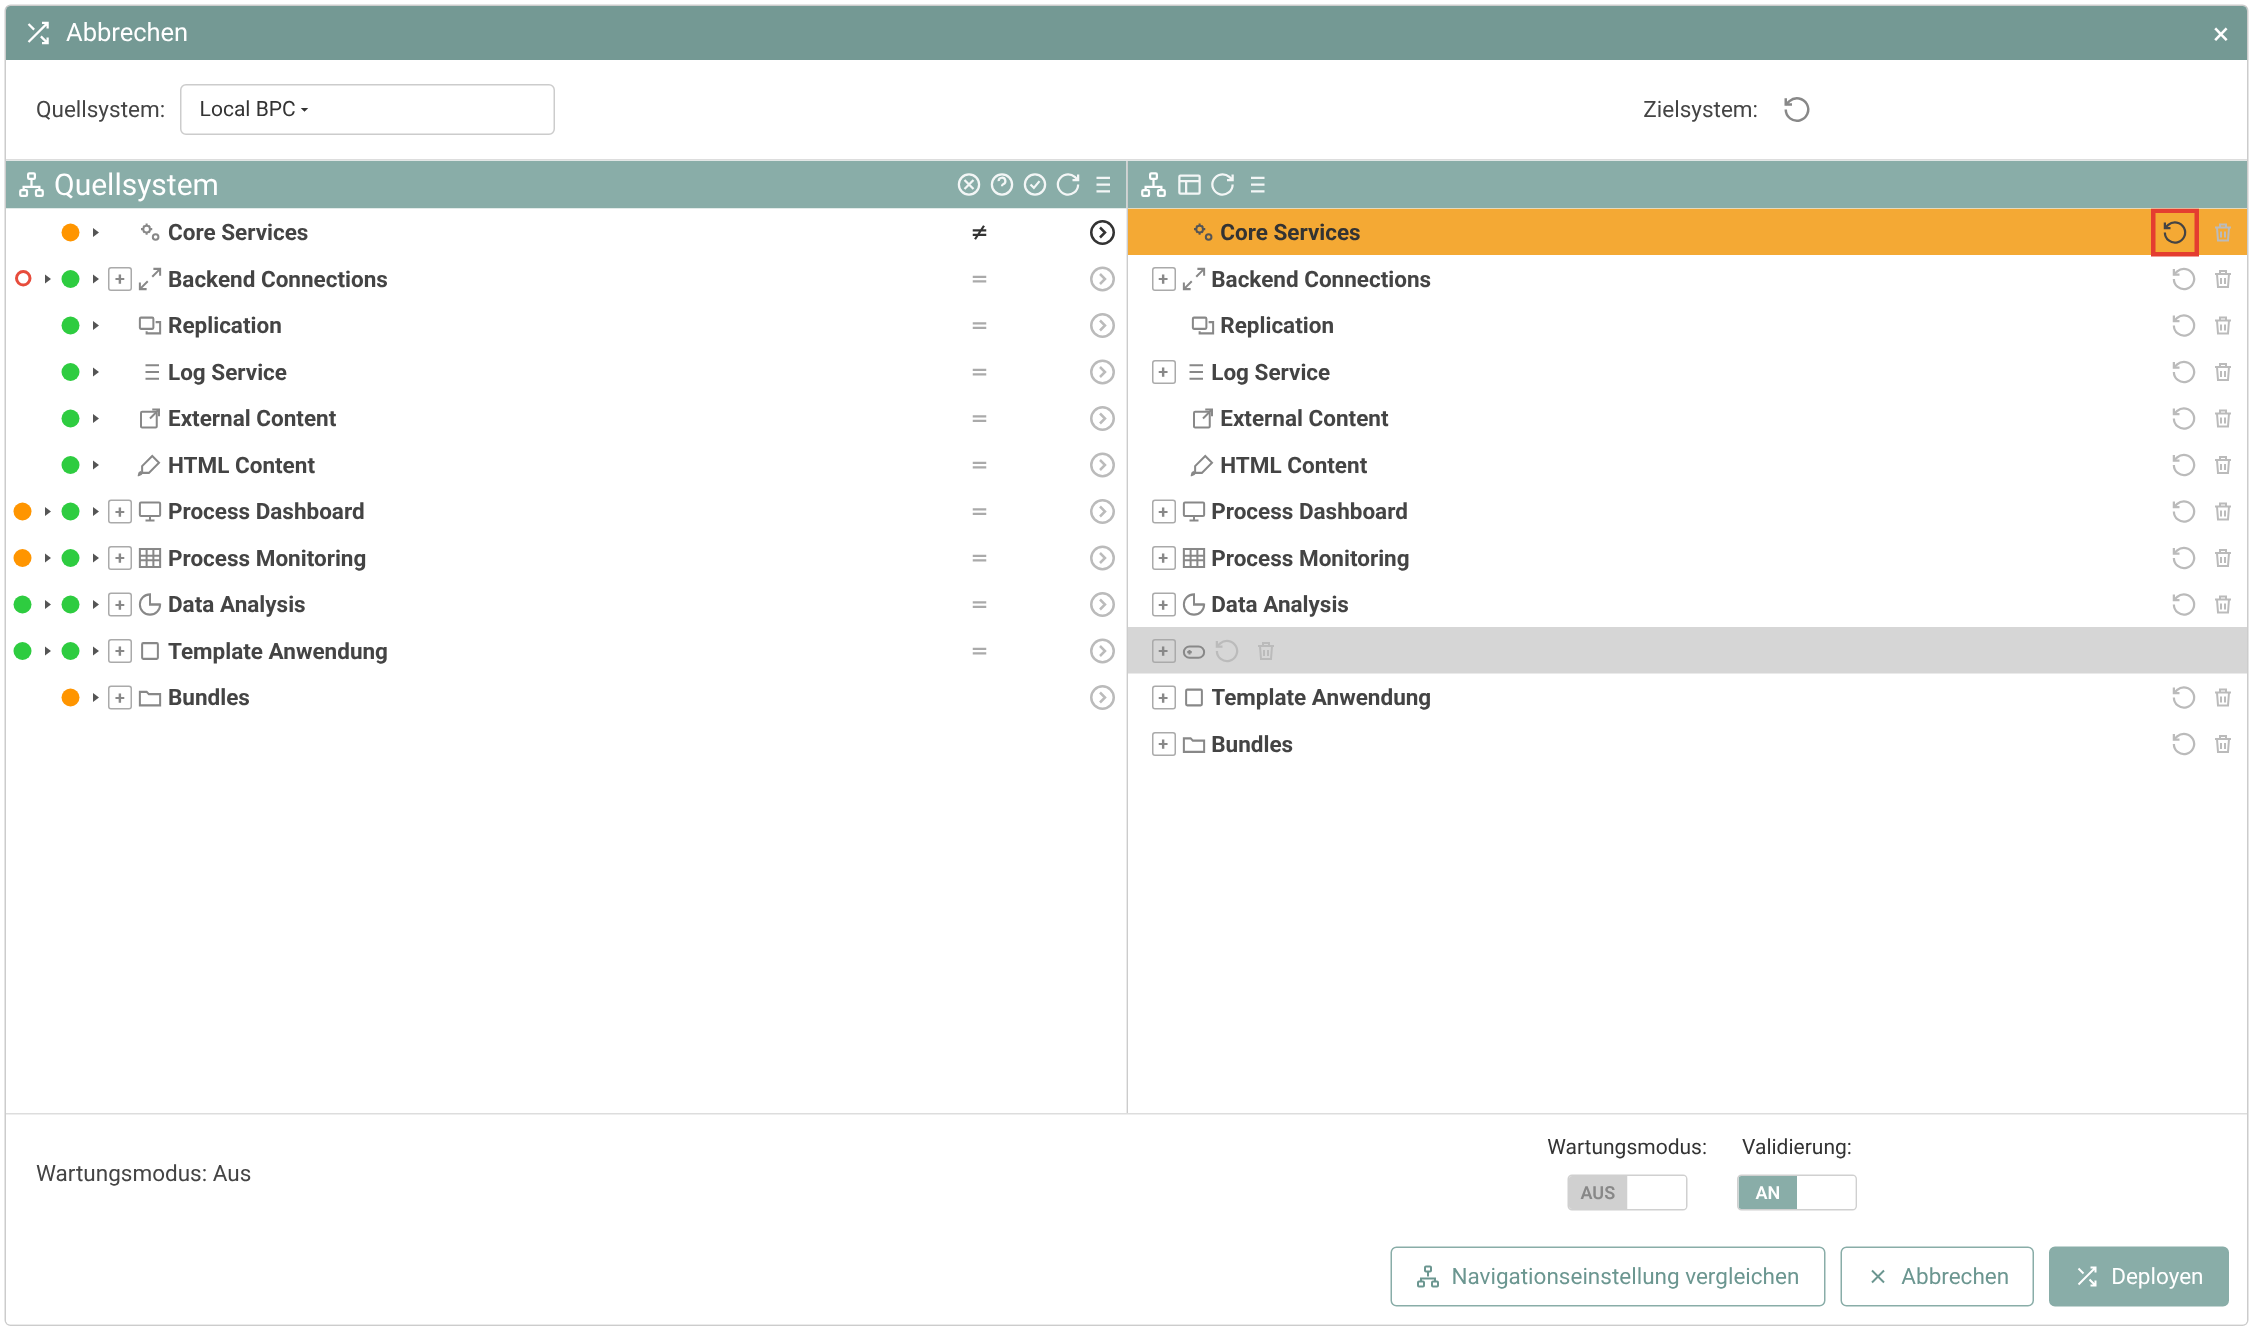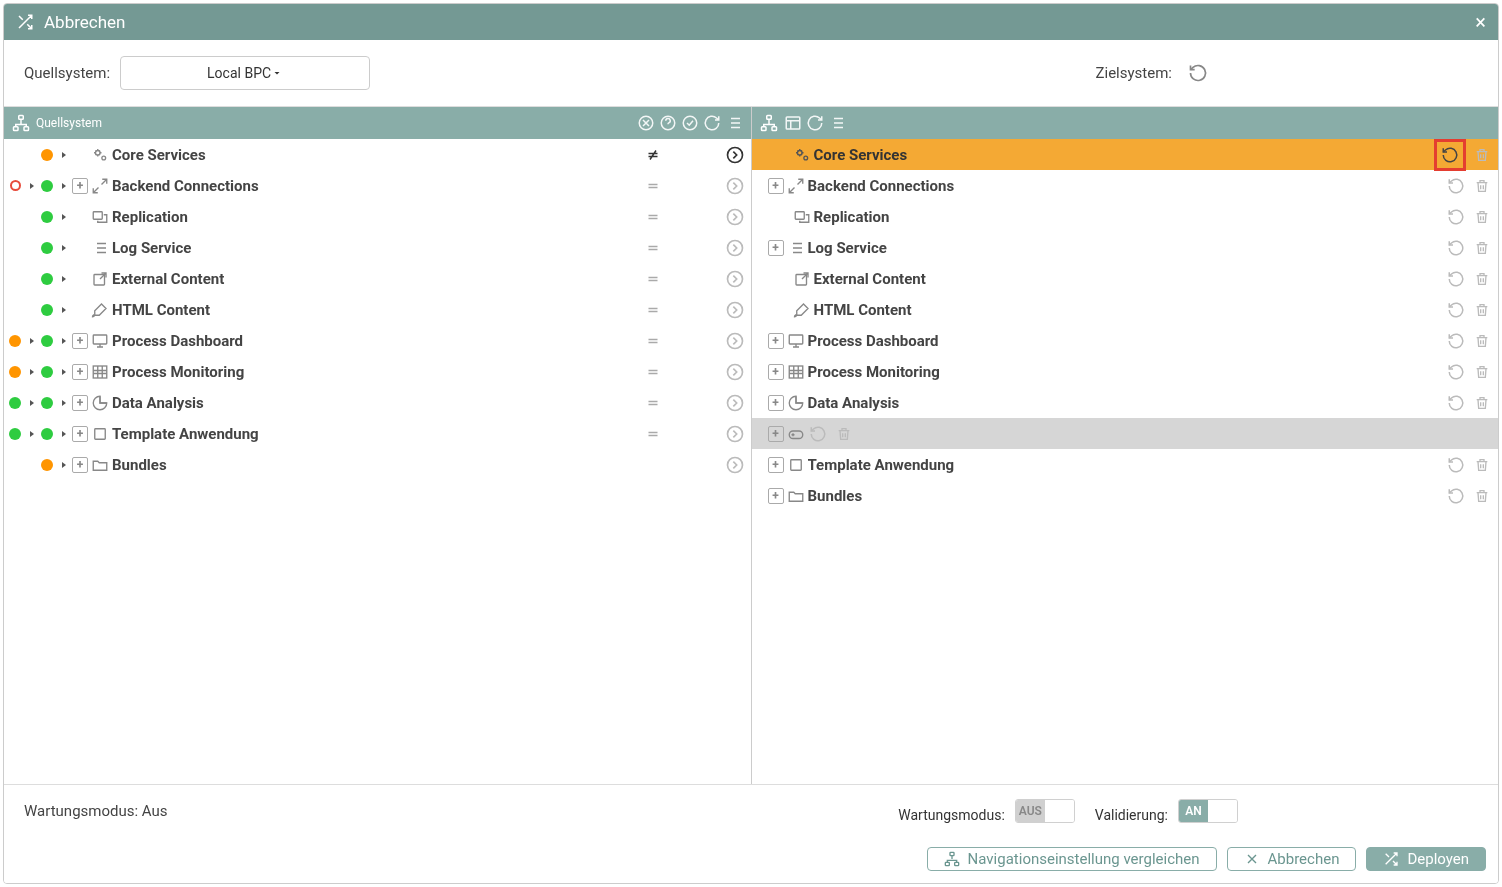--- a/index.html
+++ b/index.html
@@ -9,33 +9,33 @@
 
 
 .titlebar { background: #749994; color: #fff; height: 36px; display: flex; align-items: center; padding: 0 12px; gap: 10px; }
 .titlebar .title { font-size: 17px; font-weight: 400; flex: 1; }
 .titlebar .close { font-size: 20px; cursor: pointer; }
 
 
 .select-bar { background: #fff; padding: 16px 20px; display: flex; align-items: center; gap: 30px; border-bottom: 1px solid #ddd; }
 .select-bar .group { display: flex; align-items: center; gap: 10px; }
 .select-bar .label { font-size: 15px; color: #444; }
-.select-bar .dropdown { border: 1px solid #ccc; border-radius: 4px; height: 34px; min-width: 250px; display: flex; align-items: center; padding: 0 12px; justify-content: center; cursor: pointer; background: #fff; }
+.select-bar .dropdown { border: 1px solid #ccc; border-radius: 4px; height: 34px; min-width: 250px; display: flex; align-items: center; padding: 0 12px; justify-content: flex-start; cursor: pointer; background: #fff; }
 .select-bar .dropdown .val { color: #333; }
 .select-bar .spacer-mid { flex: 1; }
 .select-bar .refresh-icon { color: #888; cursor: pointer; margin-left: 6px; }
 
 
 .panels { flex: 1; display: flex; overflow: hidden; }
 .panel { display: flex; flex-direction: column; overflow: hidden; }
 .panel.left { flex: 1; border-right: 1px solid #ccc; }
 .panel.right { flex: 1; }
 
 .panel-header { background: #89ada8; color: #fff; height: 32px; display: flex; align-items: center; padding: 0 8px; gap: 6px; }
-.panel-header .phtitle { font-size: 12px; flex: 1; }
+.panel-header .phtitle { font-size: 20px; flex: 1; }
 .panel-header .phicons { display: flex; gap: 4px; align-items: center; }
 .panel-header .phicons span { cursor: pointer; opacity: .9; }
 
 .tree { flex: 1; overflow-y: auto; background: #fff; }
 .tree-row { height: 31px; display: flex; align-items: center; padding: 0 6px 0 4px; border-bottom: 0px solid transparent; gap: 2px; font-weight: bold; }
 .tree-row.selected { background: #f4a934; }
 .tree-row.dimmed { background: #d6d6d6; }
 
 .dot { width: 12px; height: 12px; border-radius: 50%; display: inline-block; flex-shrink: 0; }
 .dot.green { background: #2ecc40; }
@@ -52,31 +52,31 @@
 .row-label { color: #444; font-size: 15px; flex: 1; white-space: nowrap; overflow: hidden; text-overflow: ellipsis; }
 .tree-row.selected .row-label { color: #333; }
 
 .row-actions { display: flex; gap: 6px; align-items: center; color: #888; }
 .row-actions .act { cursor: pointer; width: 20px; display: flex; justify-content: center; }
 
 
 .footer { border-top: 1px solid #ddd; background: #fff; }
 .footer-row1 { display: flex; align-items: center; padding: 14px 20px; gap: 20px; }
 .footer-row1 .status-left { flex: 1; color: #444; font-size: 15px; }
-.footer-row1 .togglegrp { display: flex; align-items: flex-end; gap: 10px; }
+.footer-row1 .togglegrp { display: flex; align-items: center; gap: 10px; flex-direction: column; }
 .footer-row2 { display: flex; justify-content: flex-end; padding: 10px 12px 12px; gap: 10px; }
 
-.toggle { width: 60px; height: 24px; border-radius: 3px; display: flex; overflow: hidden; cursor: pointer; border: 1px solid #d0d0d0; }
+.toggle { width: 80px; height: 24px; border-radius: 3px; display: flex; overflow: hidden; cursor: pointer; border: 1px solid #d0d0d0; }
 .toggle .half { flex: 1; display: flex; align-items: center; justify-content: center; font-size: 12px; font-weight: 600; }
 .toggle.off .half.left { background: #d0d0d0; color: #888; }
 .toggle.off .half.right { background: #fff; }
 .toggle.on .half.left { background: #89ada8; color: #fff; }
 .toggle.on .half.right { background: #fff; }
 
-.btn { height: 24px; padding: 0 16px; border-radius: 4px; display: flex; align-items: center; gap: 8px; font-size: 15px; cursor: pointer; border: 1px solid #89ada8; background: #fff; color: #6b9690; justify-content: space-between; }
+.btn { height: 40px; padding: 0 16px; border-radius: 4px; display: flex; align-items: center; gap: 8px; font-size: 15px; cursor: pointer; border: 1px solid #89ada8; background: #fff; color: #6b9690; justify-content: space-between; }
 .btn.primary { background: #89ada8; color: #fff; border-color: #89ada8; }
 .btn svg { width: 16px; height: 16px; }
 
 .redbox { border: 3px solid #e43d30; }
 
 svg { display: block; }
 </style>
 </head>
 <body>
 

